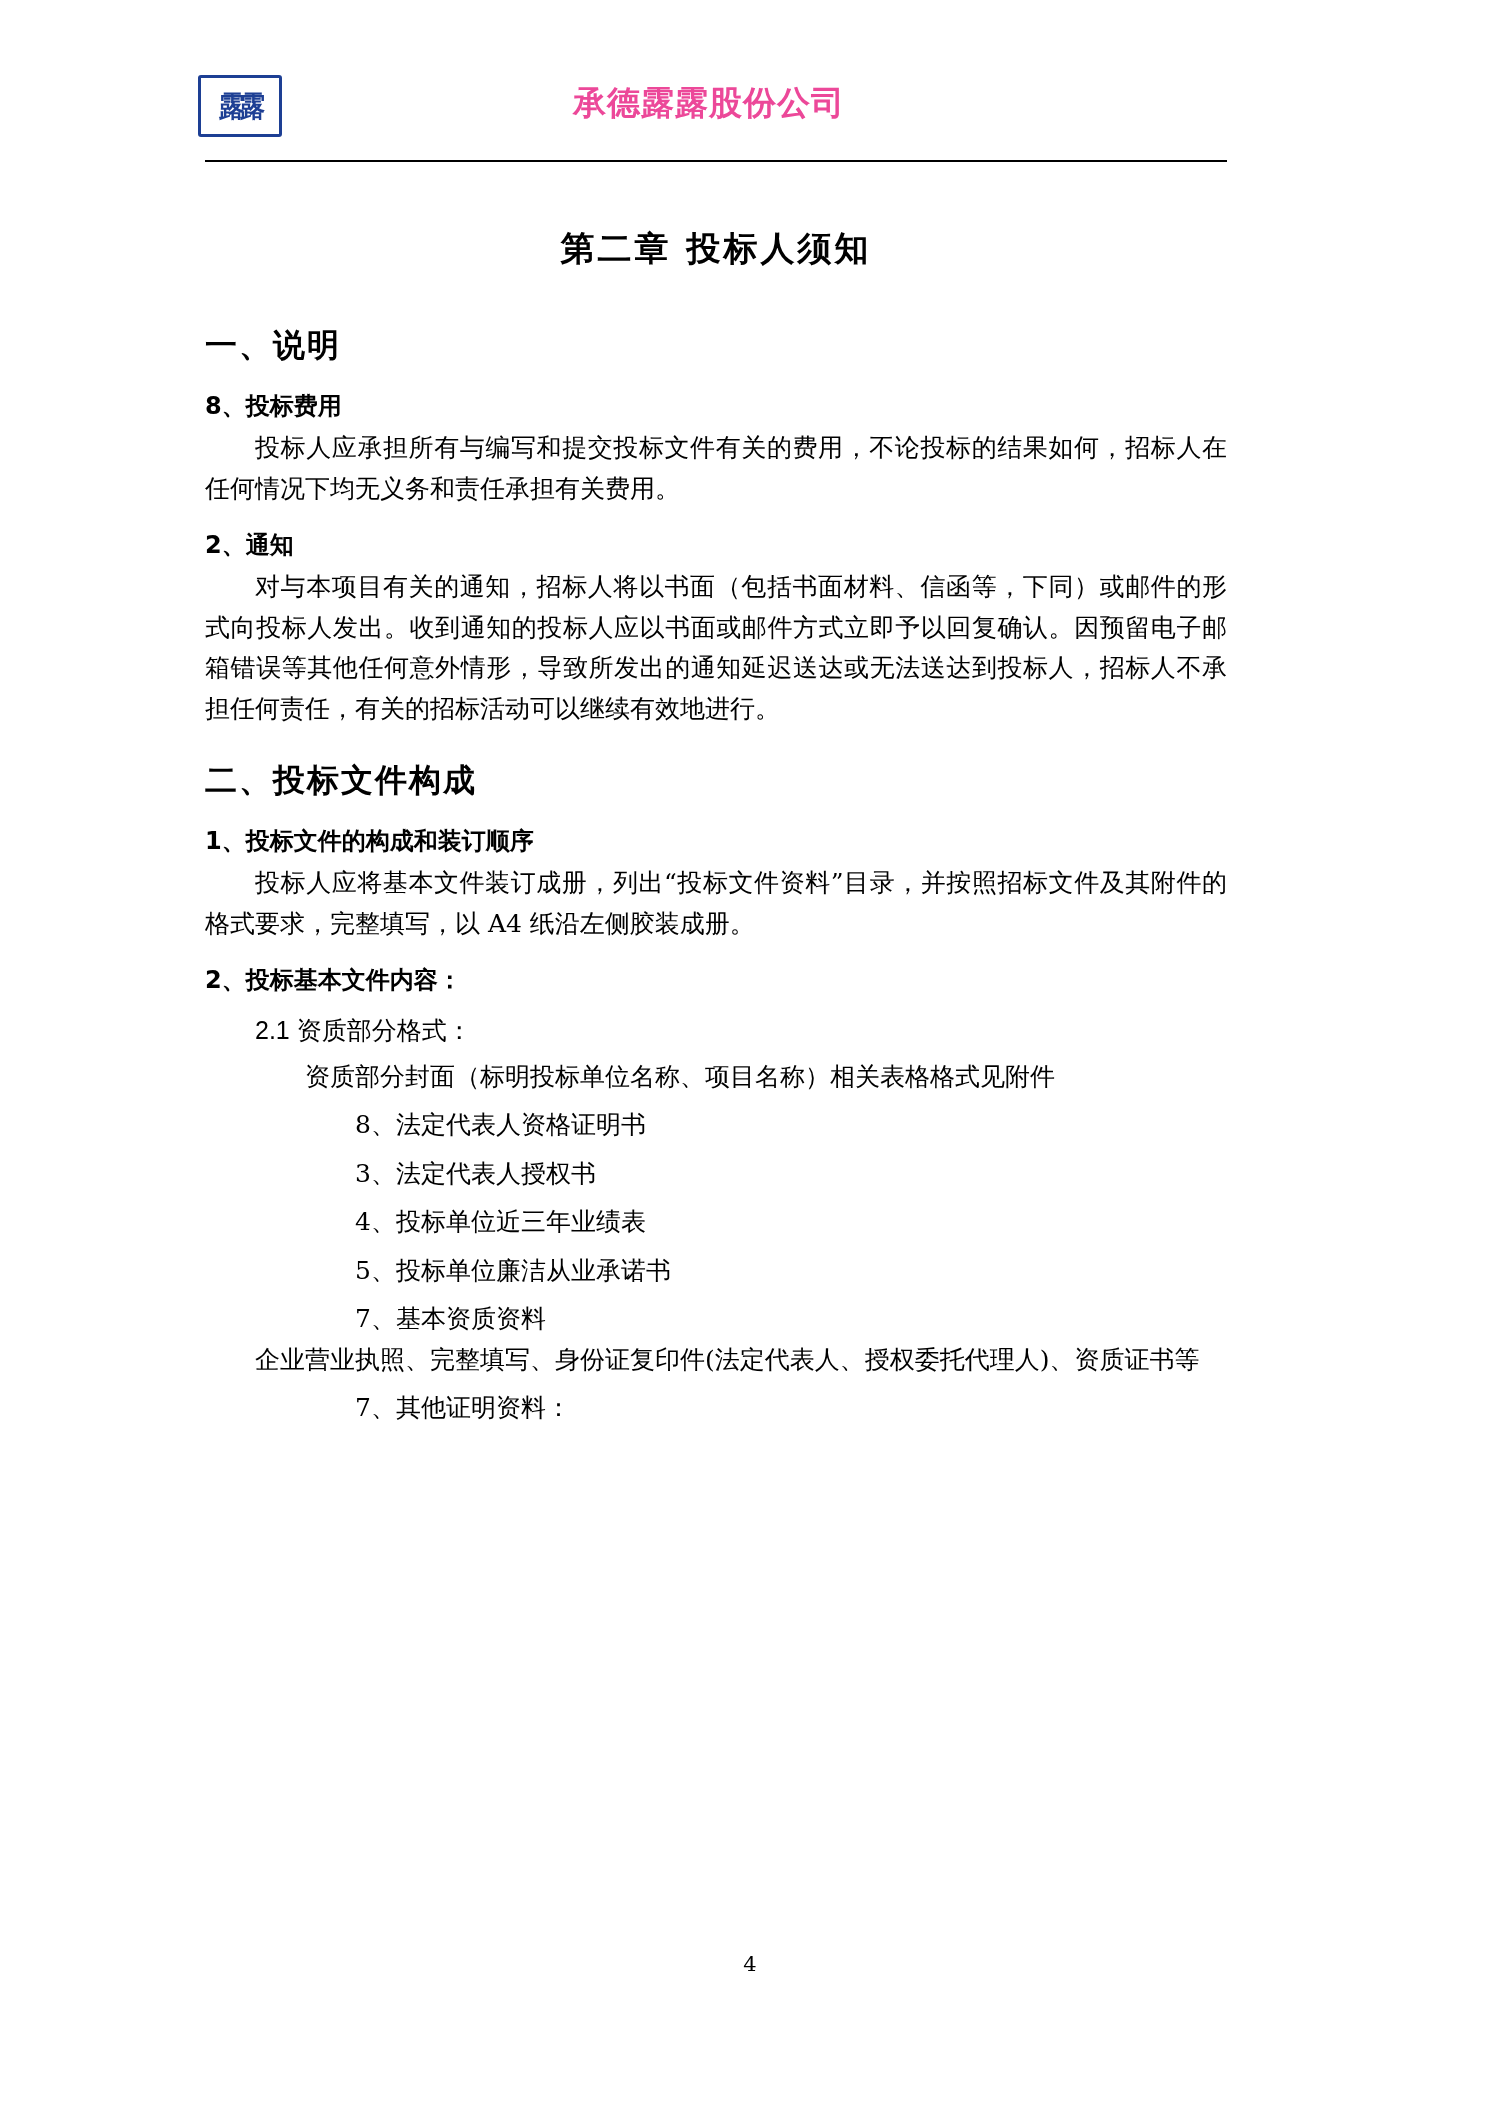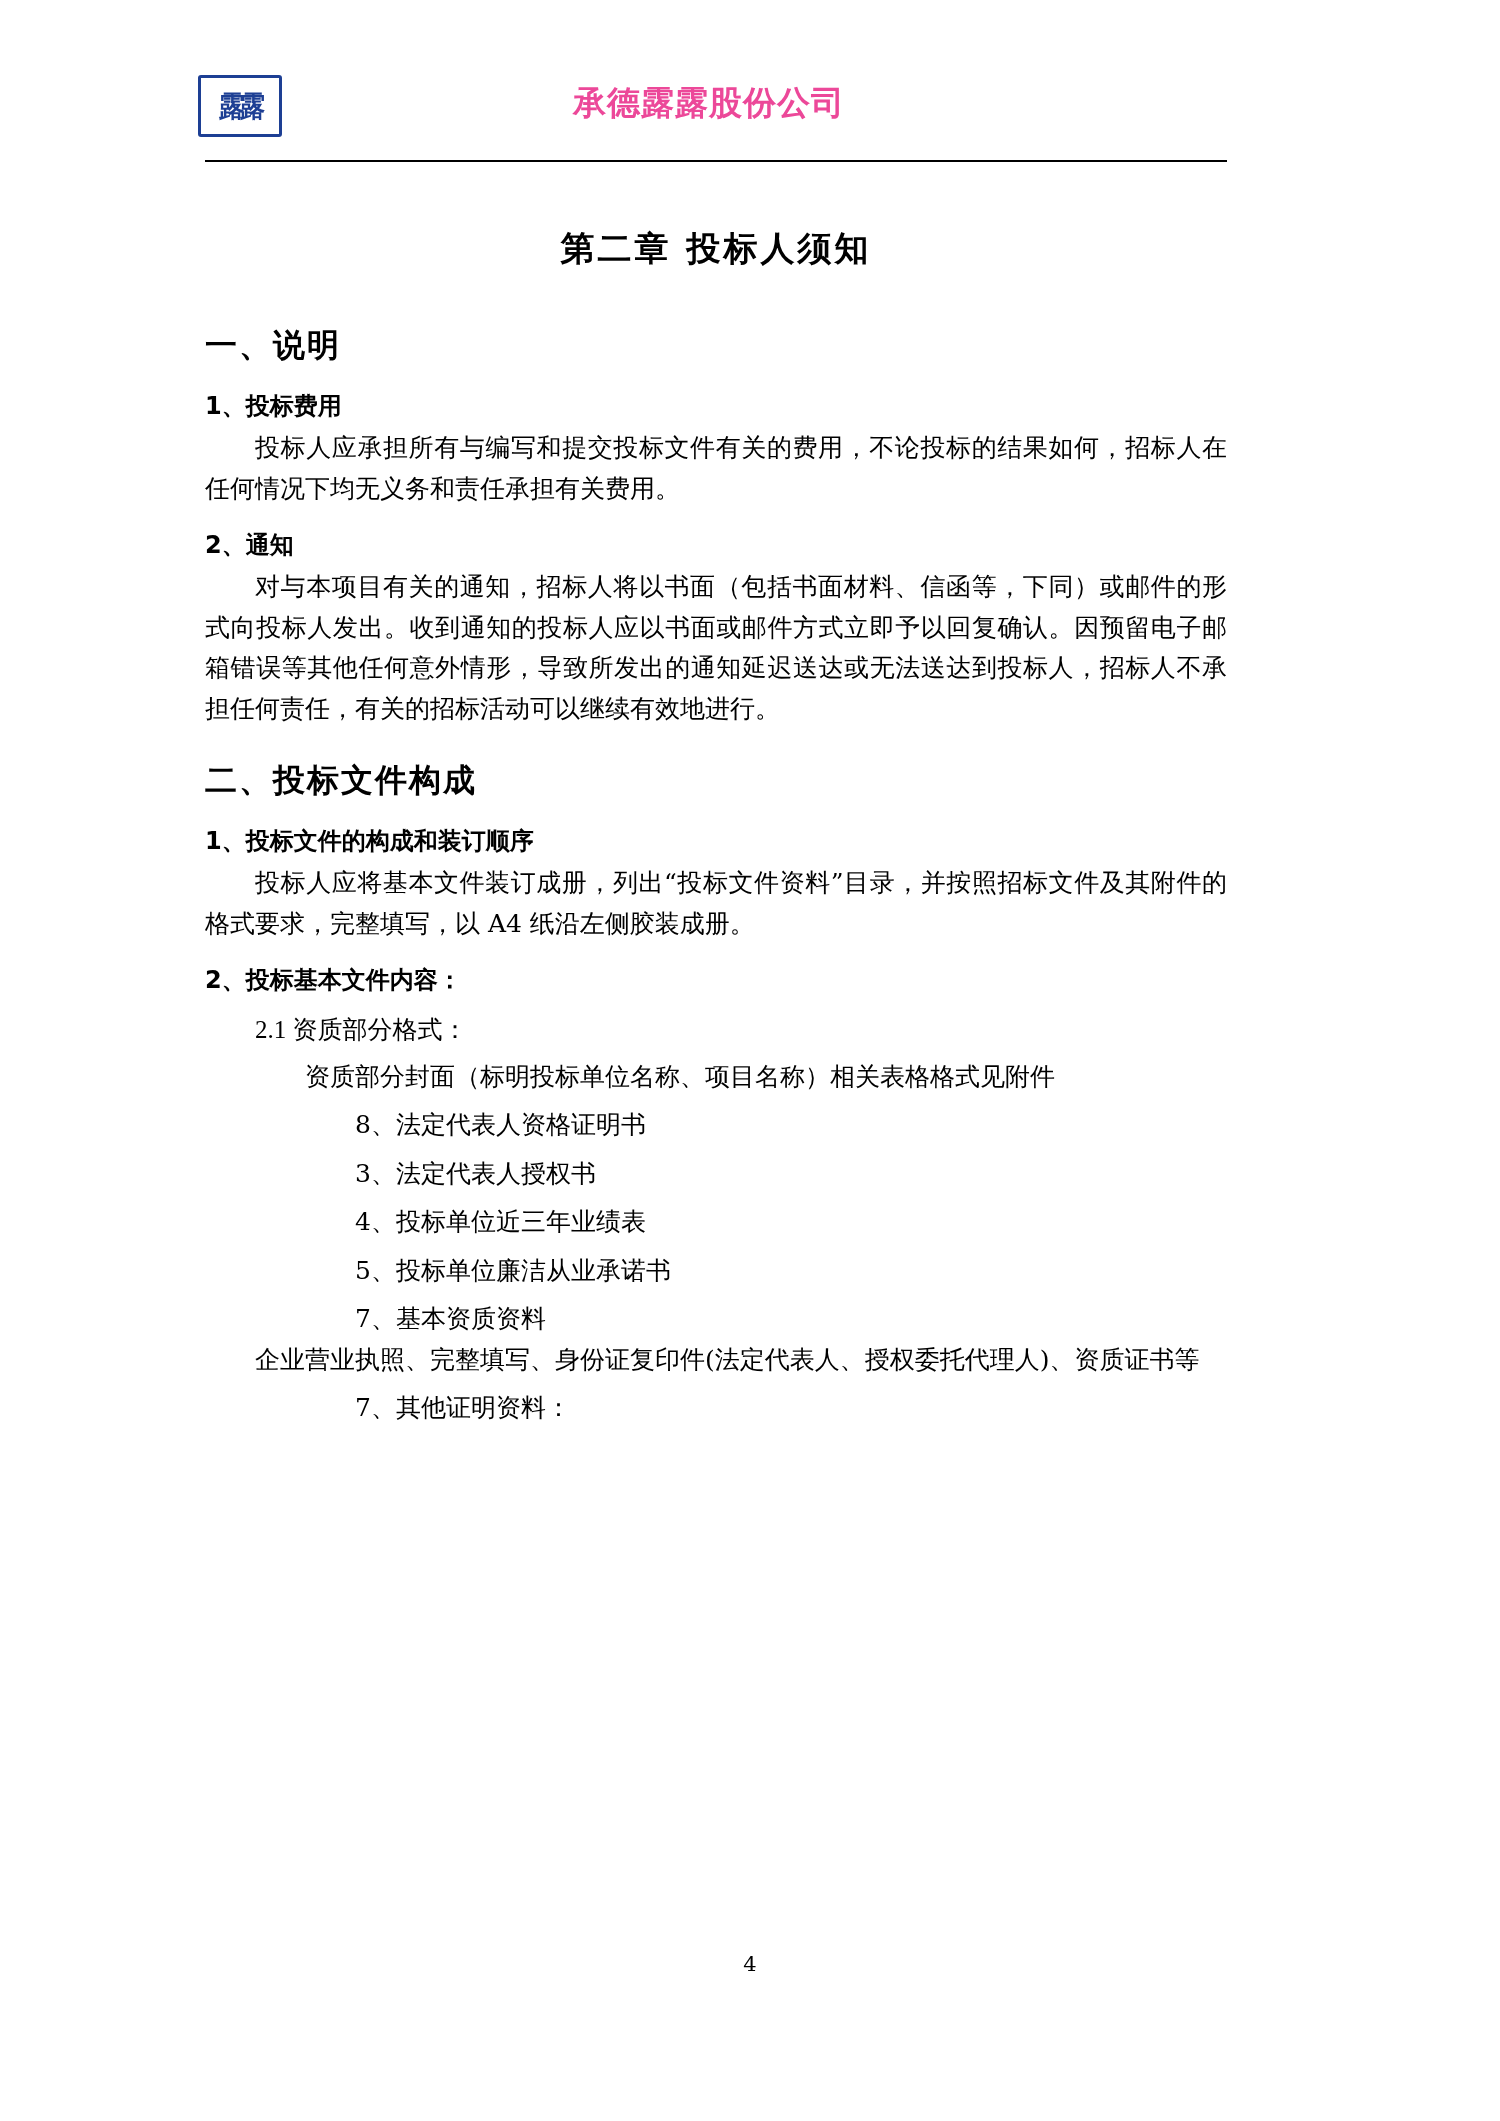--- a/index.html
+++ b/index.html
@@ -104,21 +104,21 @@
   .para {
     font-family: "DejaVu Serif", serif;
     font-size: 25px;
     line-height: 1.62;
     text-align: justify;
     text-justify: inter-ideograph;
     margin: 0 0 4px 0;
     text-indent: 50px;
   }
   .list-l1 {
-    font-family: Liberation Serif, serif;
+    font-family: Liberation Sans, sans-serif;
     font-size: 25px;
     line-height: 1.62;
     margin: 6px 0 0 0;
     text-indent: 50px;
   }
   .list-l2 {
     font-family: "DejaVu Serif", serif;
     font-size: 25px;
     line-height: 1.62;
     margin: 6px 0 0 0;
@@ -157,21 +157,21 @@
     <div class="company-title">承德露露股份公司</div>
   </div>
   <div class="header-rule"></div>
 
   <div class="content">
 
     <div class="doc-title">第二章 投标人须知</div>
 
     <div class="h1">一、说明</div>
 
-    <div class="h2">1、投标费用</div>
+    <div class="h2">8、投标费用</div>
     <p class="para">投标人应承担所有与编写和提交投标文件有关的费用，不论投标的结果如何，招标人在任何情况下均无义务和责任承担有关费用。</p>
 
     <div class="h2">2、通知</div>
     <p class="para">对与本项目有关的通知，招标人将以书面（包括书面材料、信函等，下同）或邮件的形式向投标人发出。收到通知的投标人应以书面或邮件方式立即予以回复确认。因预留电子邮箱错误等其他任何意外情形，导致所发出的通知延迟送达或无法送达到投标人，招标人不承担任何责任，有关的招标活动可以继续有效地进行。</p>
 
     <div class="h1">二、投标文件构成</div>
 
     <div class="h2">1、投标文件的构成和装订顺序</div>
     <p class="para">投标人应将基本文件装订成册，列出“投标文件资料”目录，并按照招标文件及其附件的格式要求，完整填写，以 A4 纸沿左侧胶装成册。</p>
 

